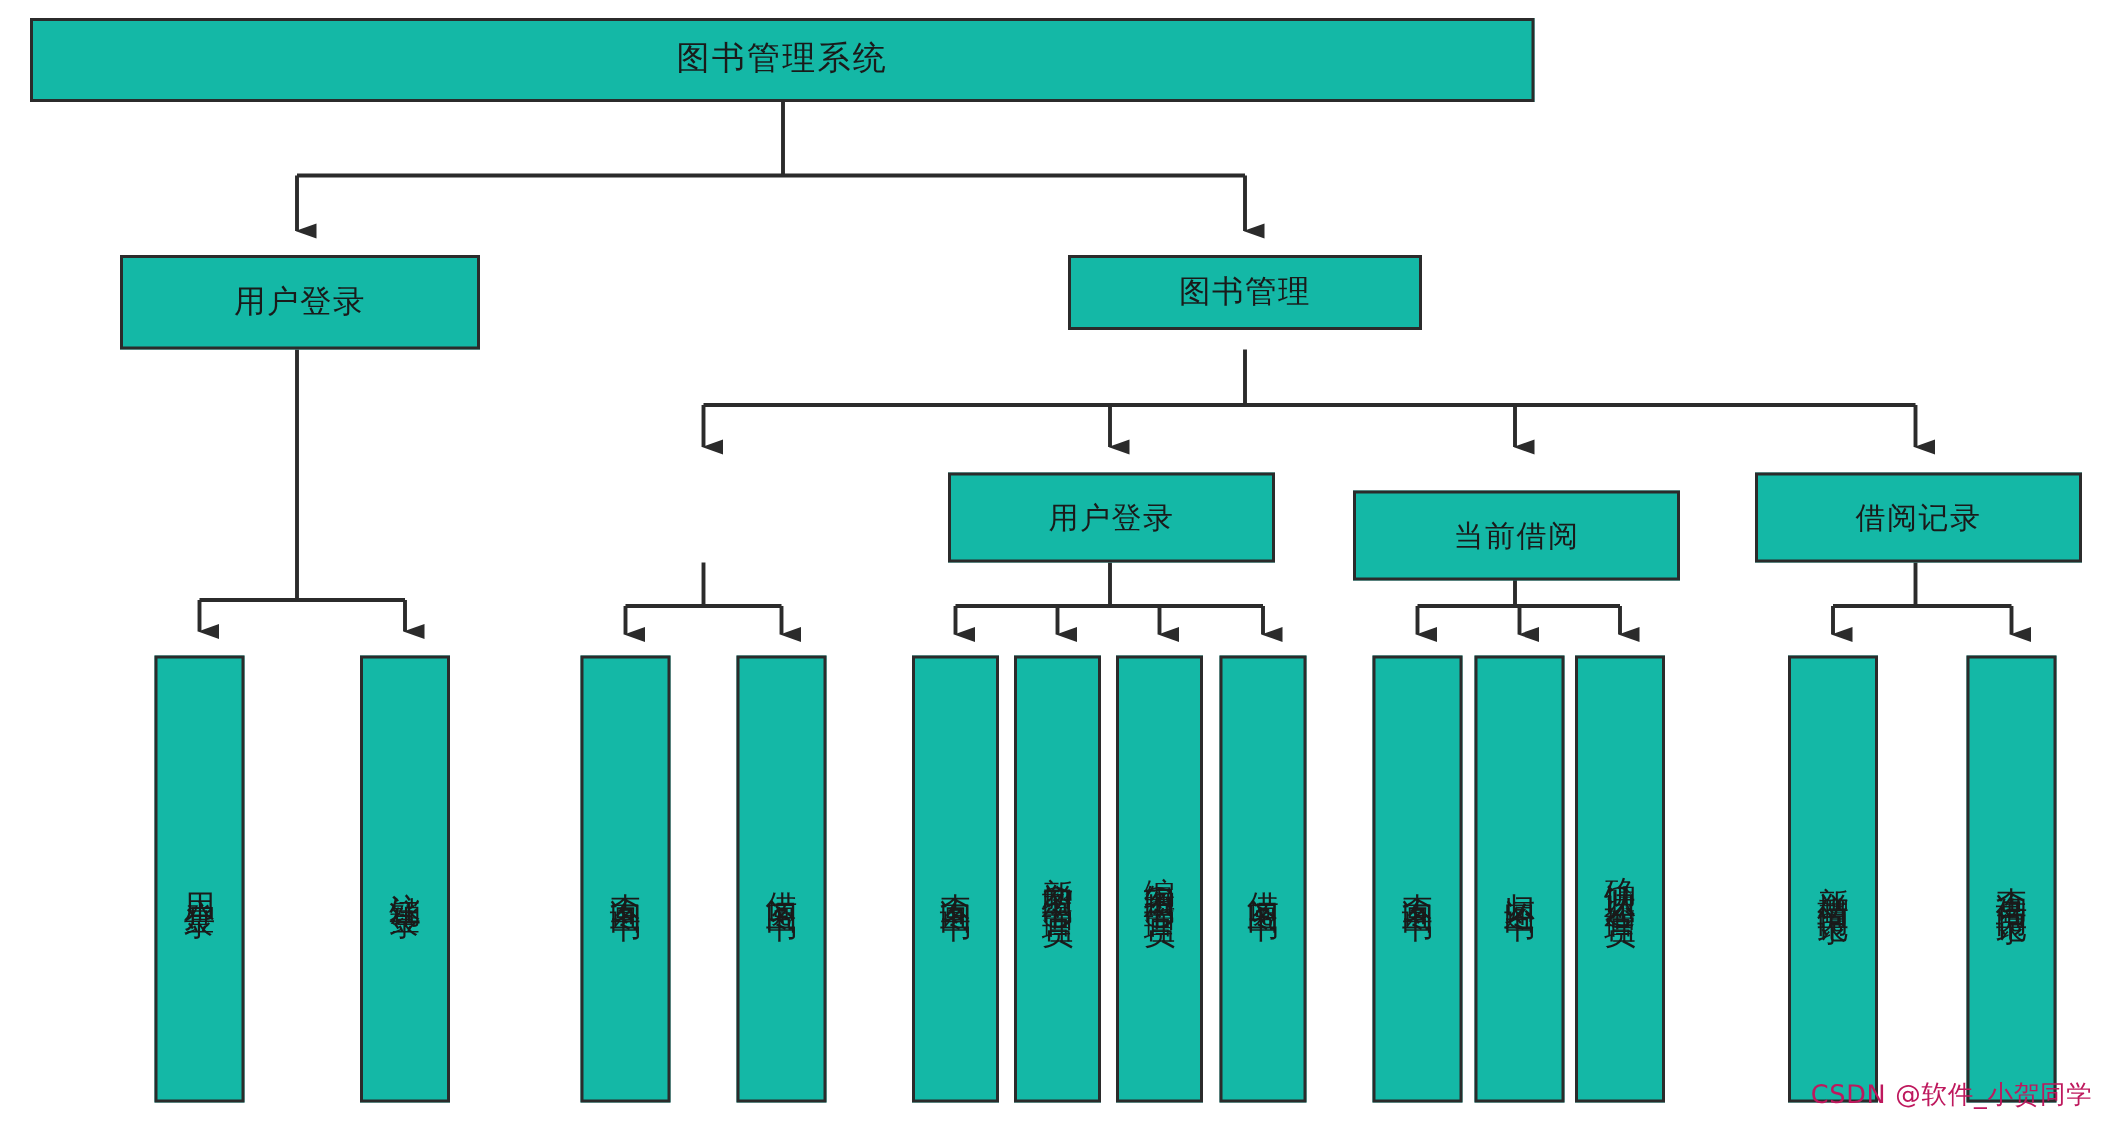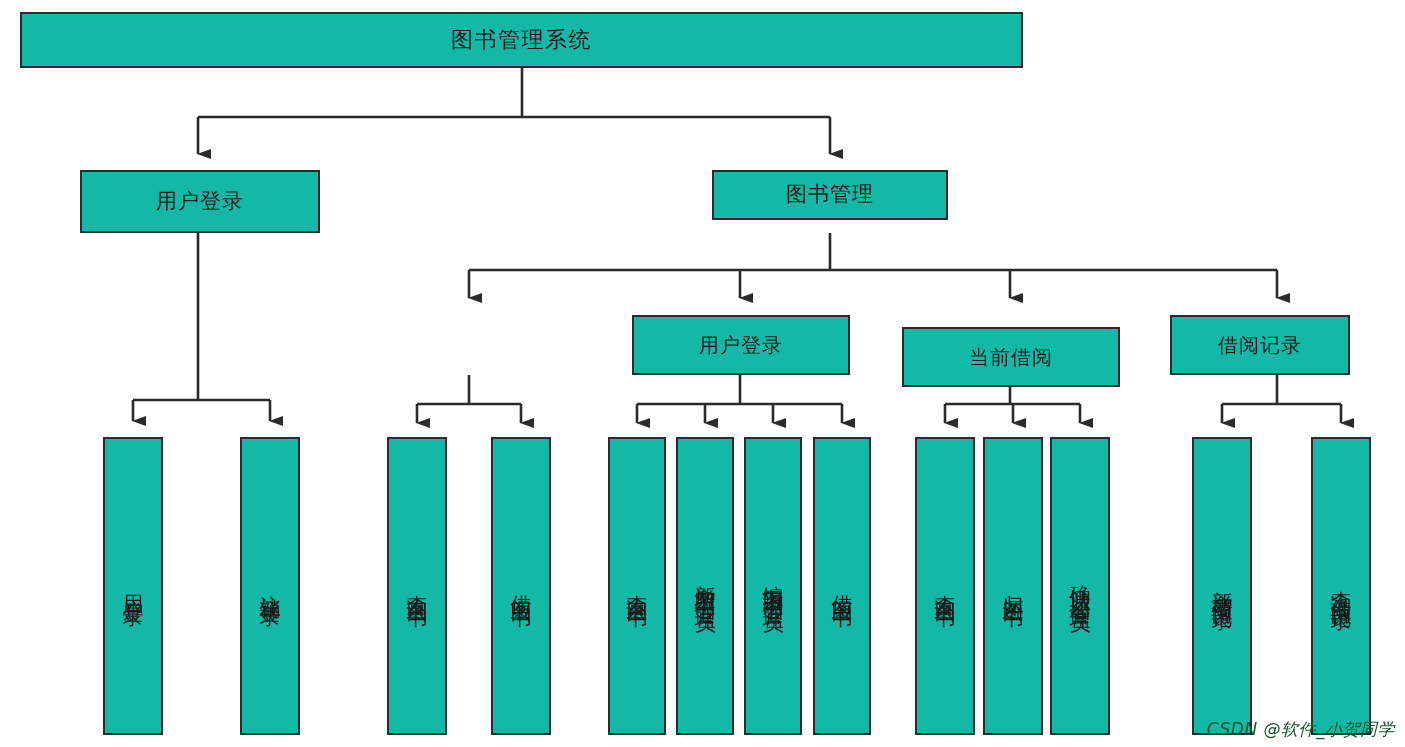--- a/index.html
+++ b/index.html
@@ -59,25 +59,24 @@
     letter-spacing:4px;
     line-height:1.05;
     max-height:280px;
   }
   
   #watermark{
     position:absolute;
     right:10px;
     bottom:6px;
     font-size:17px;
-    color:#14532d;
+    color:#be185d;
     letter-spacing:0.5px;
     white-space:nowrap;
     user-select:none;
-    font-style:italic;
   }
 </style>
 </head>
 <body>
 
 <div id="canvas">
 
   <svg id="wires" viewBox="0 0 1405 747" width="1405" height="747" xmlns="http://www.w3.org/2000/svg">
     <defs>
       <marker id="arrow" viewBox="0 0 12 14" refX="6" refY="13" markerWidth="12" markerHeight="14" orient="auto-start-reverse" markerUnits="userSpaceOnUse">
@@ -146,21 +145,21 @@
 
 
   <div class="node h lvl2" style="left:632px;top:315px;width:218px;height:60px;">
     <span class="lbl">用户登录</span>
   </div>
 
   <div class="node h lvl2" style="left:902px;top:315px;width:218px;height:60px;margin-top:12px;">
     <span class="lbl">当前借阅</span>
   </div>
 
-  <div class="node h lvl2" style="left:1170px;top:315px;width:180px;height:60px;">
+  <div class="node h lvl2" style="left:1170px;top:315px;width:218px;height:60px;">
     <span class="lbl">借阅记录</span>
   </div>
 
   <div class="node v" style="left:103px;top:437px;width:60px;height:298px;">
     <span class="lbl">用户登录</span>
   </div>
   <div class="node v" style="left:240px;top:437px;width:60px;height:298px;">
     <span class="lbl">注销登录</span>
   </div>
 

